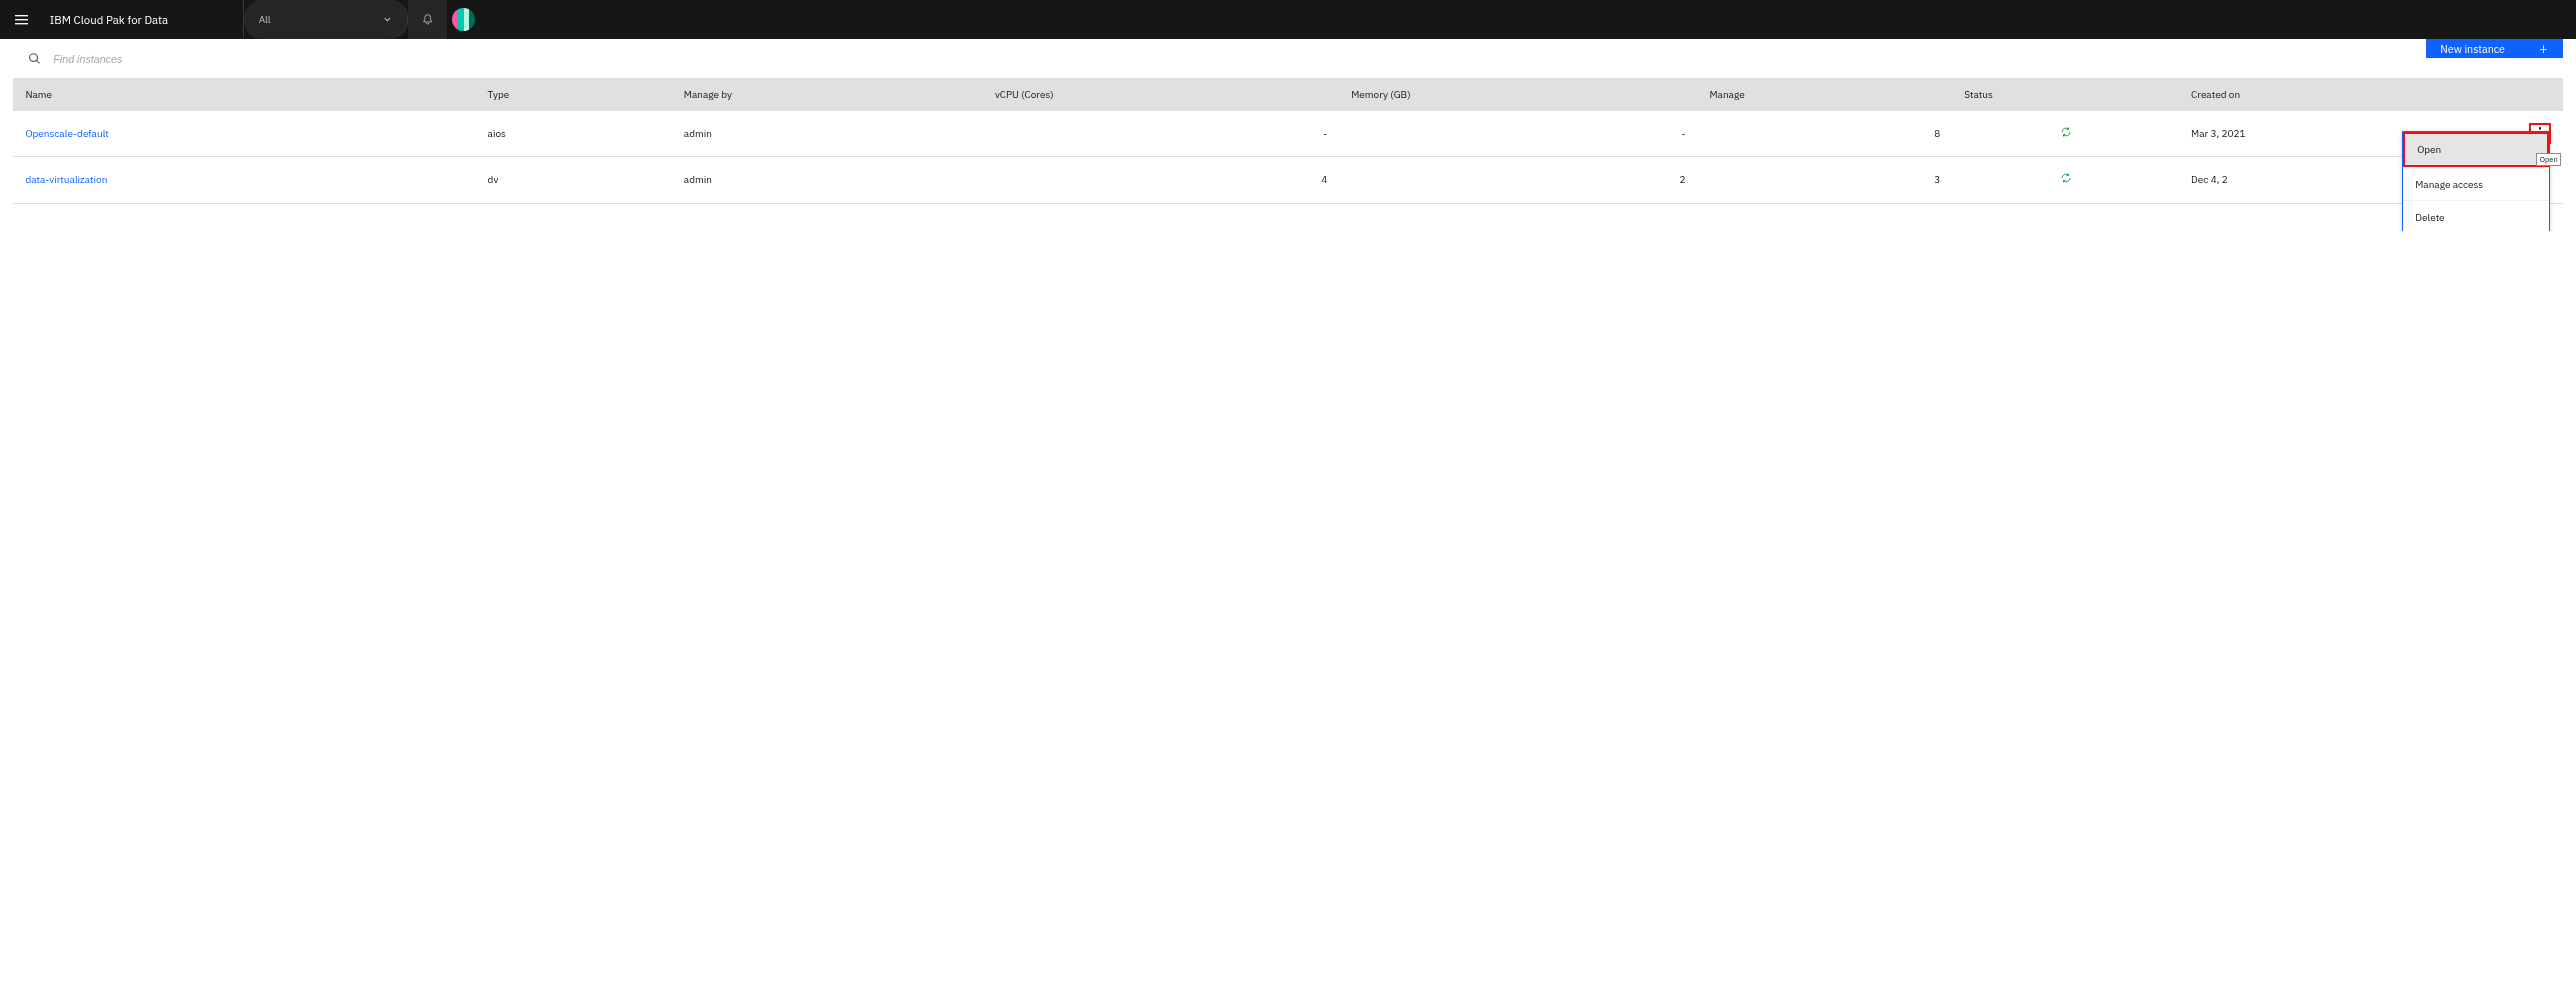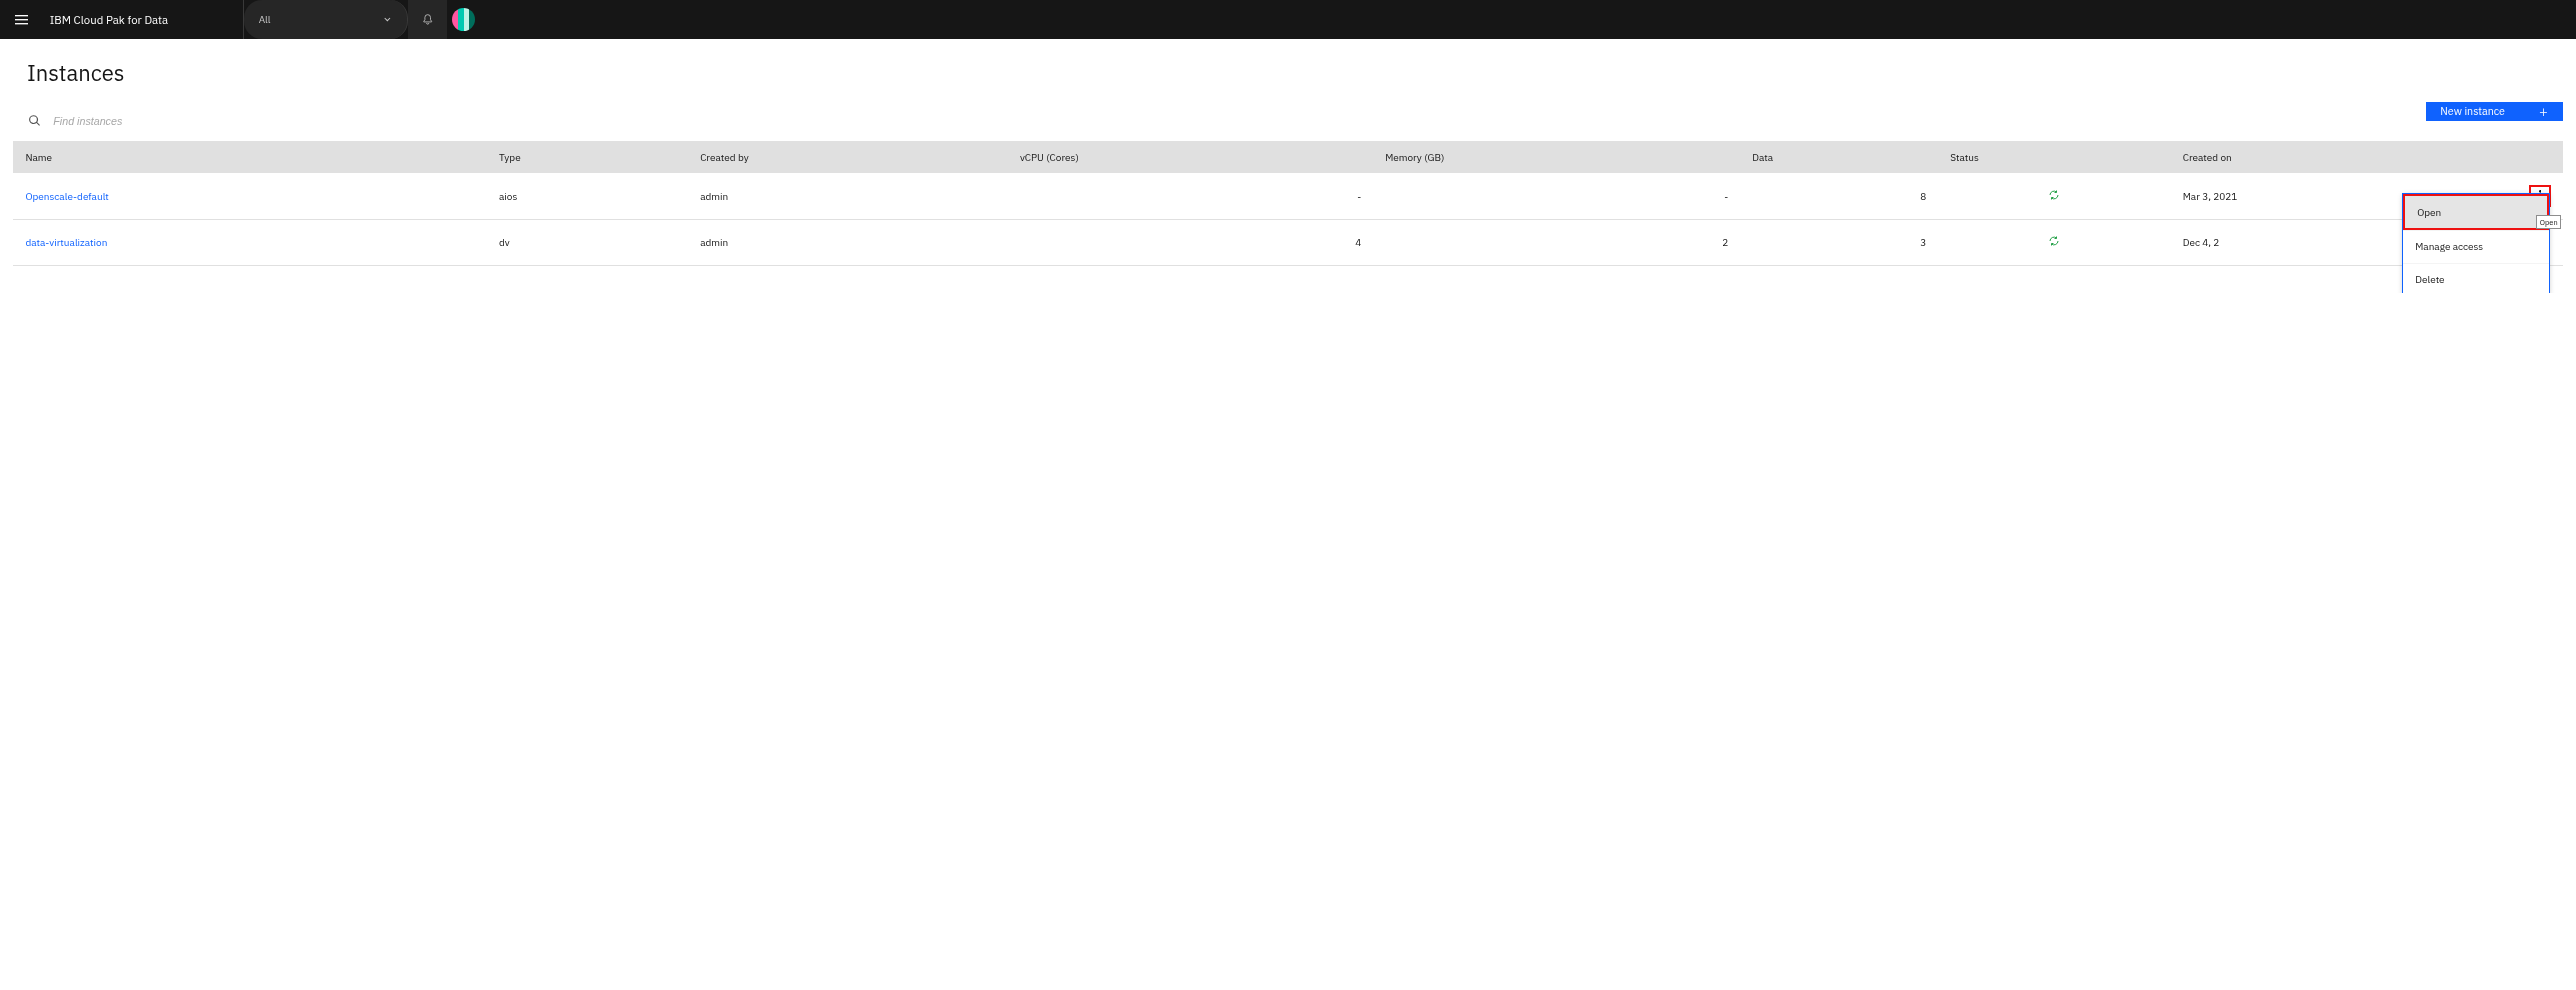--- a/index.html
+++ b/index.html
@@ -243,21 +243,20 @@
           <path d="M10 18a2 2 0 004 0" stroke-width="1.5"></path>
         </svg>
     </div>
     <div class="avatar">
       <div class="avatar-circle"></div>
     </div>
   </div>
 </div>
 
 <div class="page">
-  <h1 class="page-title">Instances</h1>
 
 
   <div class="content-wrap">
 
     <div class="toolbar">
       <div class="find">
         <svg viewBox="0 0 24 24">
             <path d="M10 2a8 8 0 105.3 14l5 5 1.4-1.4-5-5A8 8 0 0010 2zm0 2a6 6 0 110 12 6 6 0 010-12z"></path>
           </svg>
         <input type="text" placeholder="Find instances" style="">
@@ -266,24 +265,24 @@
         <span>New instance</span>
         <span class="plus">+</span>
       </div>
     </div>
 
     <table class="instances">
       <thead>
         <tr>
           <th>Name</th>
           <th>Type</th>
-          <th>Created by</th>
+          <th>Manage by</th>
           <th class="col-vcpu">vCPU (Cores)</th>
           <th class="col-memory">Memory (GB)</th>
-          <th class="col-users">Data</th>
+          <th class="col-users">Manage</th>
           <th class="col-status">Status</th>
           <th>Created on</th>
           <th class="overflow-cell"></th>
         </tr>
       </thead>
       <tbody>
 
         <tr>
           <td><a class="row-link">Openscale-default</a></td>
           <td>aios</td>

